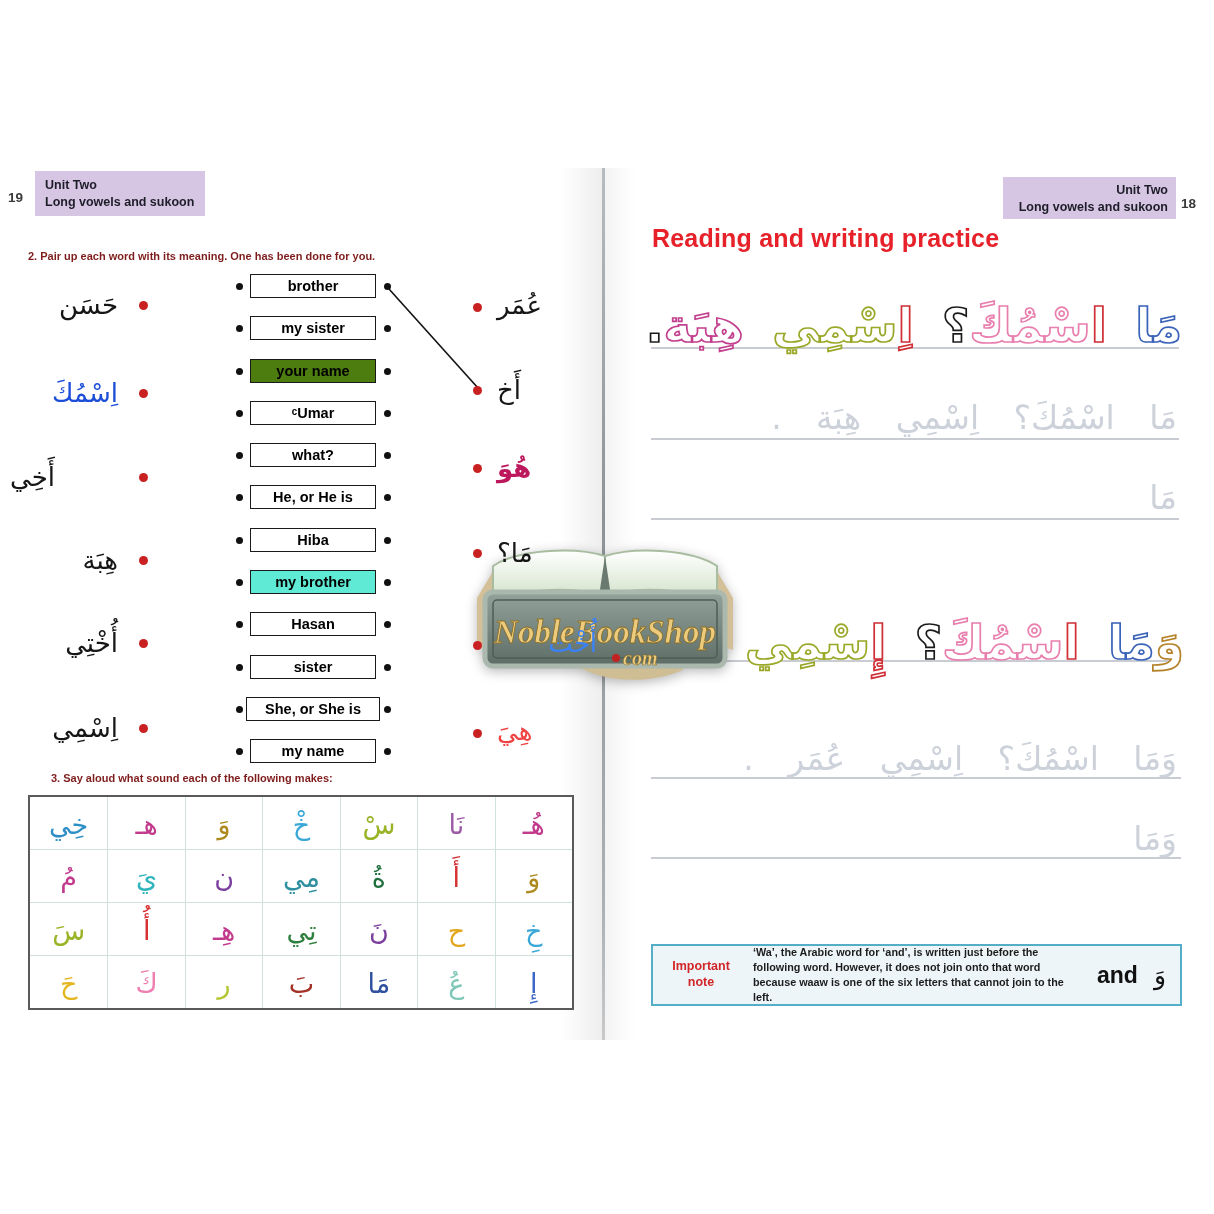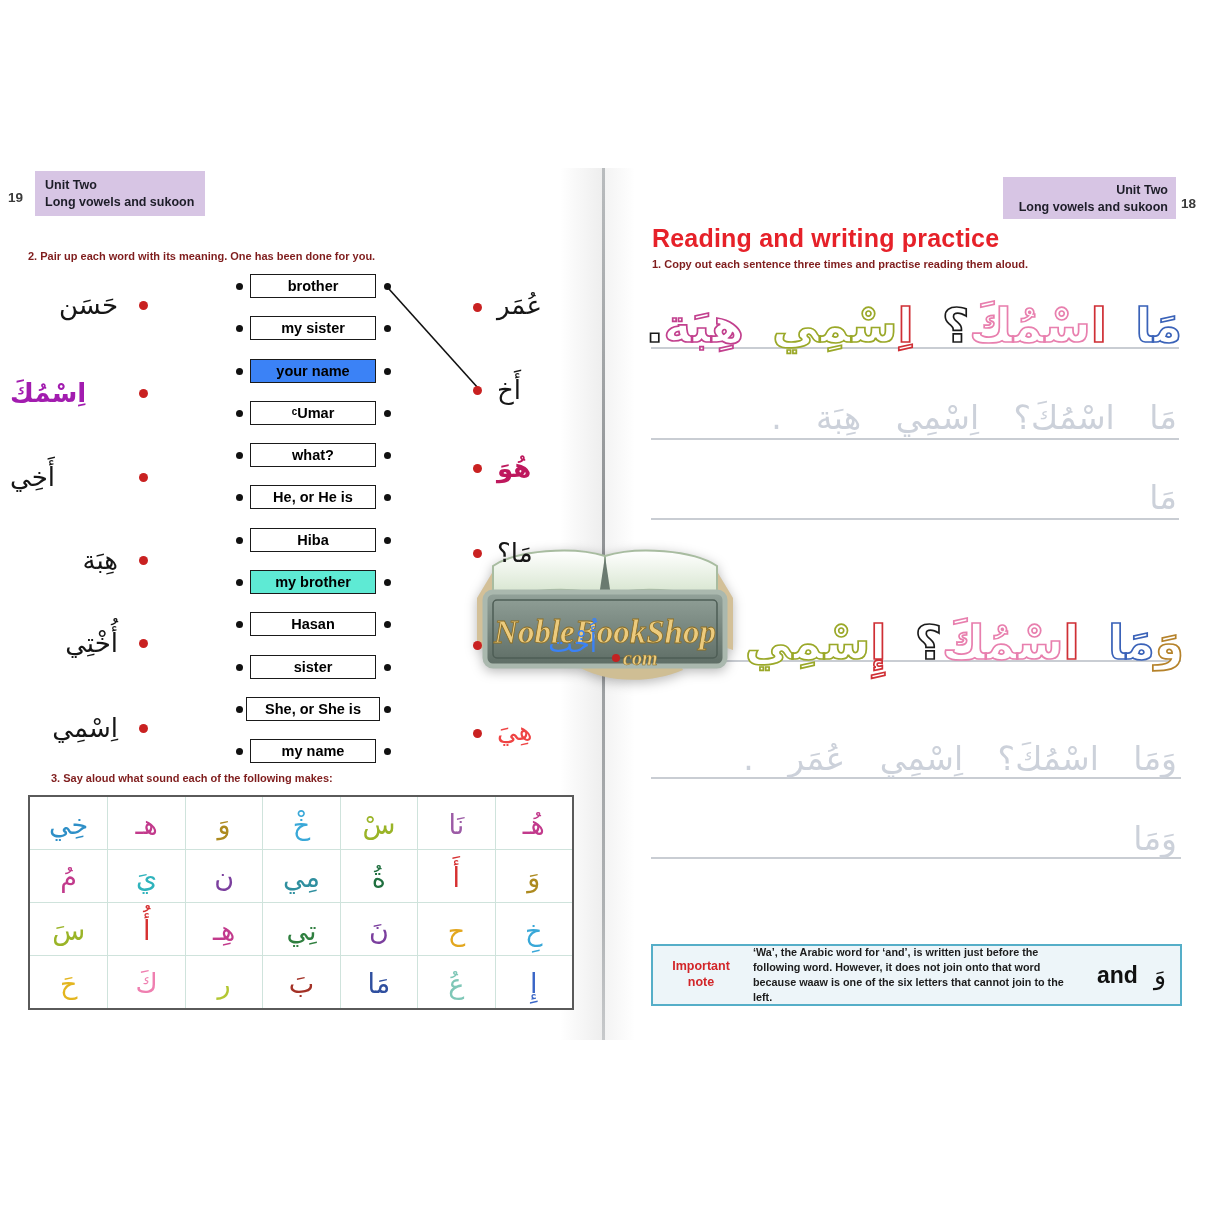--- a/index.html
+++ b/index.html
@@ -89,21 +89,20 @@
       <div class="gcell" style="color: rgb(58, 102, 199);">إِ</div>
     </div>
 
   <div class="abs unitbox" style="left:1003px;top:177px;width:173px;height:42px;box-sizing:border-box;padding:5px 8px 0 0;text-align:right;">
     <div>Unit Two</div>
     <div>Long vowels and sukoon</div>
   </div>
   <div class="abs pagenum" style="left:1181px;top:196px;">18</div>
 
   <div class="abs redtitle" style="left:652px;top:224px;">Reading and writing practice</div>
-  <div class="abs extitle" style="left:652px;top:258px;width:540px;">1. Copy out each sentence three times and practise reading them aloud.</div>
 
   <div class="rule" style="left:651px;top:347px;width:528px;"></div>
   <div class="rule" style="left:651px;top:438px;width:528px;"></div>
   <div class="rule" style="left:651px;top:518px;width:528px;"></div>
   <div class="rule" style="left:651px;top:660px;width:530px;"></div>
   <div class="rule" style="left:651px;top:777px;width:530px;"></div>
   <div class="rule" style="left:651px;top:857px;width:530px;"></div>
 
   <div class="faint" style="left:655px;top:392px;width:522px;">مَا اسْمُكَ؟ اِسْمِي هِبَة .</div>
   <div class="faint" style="left:655px;top:472px;width:522px;">مَا</div>
@@ -141,38 +140,38 @@
     <path d="M150,10 C182,0 238,4 262,20 L262,56 C230,42 180,40 150,50 Z" fill="url(#wmPg)" stroke="#a8bca0" stroke-width="2"></path>
     <path d="M150,10 L144,50 L156,50 Z" fill="#6a7a70"></path>
     <rect x="30" y="46" width="240" height="74" rx="8" fill="url(#wmPl)" stroke="#aab8ae" stroke-width="5"></rect>
     <rect x="38" y="54" width="224" height="58" rx="4" fill="none" stroke="#4e5d55" stroke-width="1.5"></rect>
     <text x="150" y="97" text-anchor="middle" font-family="Liberation Serif, serif" font-style="italic" font-weight="bold" font-size="33" fill="#eccb7d" stroke="#8a6d26" stroke-width="0.8">NobleBookShop</text>
     <circle cx="161" cy="112" r="4" fill="#c32222"></circle>
     <text x="168" y="119" font-family="Liberation Serif, serif" font-style="italic" font-weight="bold" font-size="20" fill="#eccb7d" stroke="#8a6d26" stroke-width="0.5">com</text>
   </svg>
 
 <div class="ar" style="position: absolute; left: 10px; top: 279px; width: 108px; height: 52px; line-height: 52px; text-align: right; font-size: 26px; color: rgb(22, 22, 22);">حَسَن</div>
-    <div class="ar" style="position: absolute; left: 10px; top: 367px; width: 108px; height: 52px; line-height: 52px; font-size: 26px; color: #a21caf; font-weight: bold;">اِسْمُكَ</div>
+    <div class="ar" style="position: absolute; left: 10px; top: 367px; width: 108px; height: 52px; line-height: 52px; text-align: right; font-size: 26px; color: #1d4ed8;">اِسْمُكَ</div>
     <div class="ar" style="position: absolute; left: 10px; top: 451px; width: 108px; height: 52px; line-height: 52px; text-align: left; font-size: 26px; color: rgb(22, 22, 22);">أَخِي</div>
     <div class="ar" style="position: absolute; left: 10px; top: 534px; width: 108px; height: 52px; line-height: 52px; text-align: right; font-size: 26px; color: rgb(22, 22, 22);">هِبَة</div>
     <div class="ar" style="position: absolute; left: 10px; top: 617px; width: 108px; height: 52px; line-height: 52px; text-align: right; font-size: 26px; color: rgb(22, 22, 22);">أُخْتِي</div>
     <div class="ar" style="position: absolute; left: 10px; top: 702px; width: 108px; height: 52px; line-height: 52px; text-align: right; font-size: 26px; color: rgb(22, 22, 22);">اِسْمِي</div>
     <div style="position: absolute; left: 139px; top: 301px; width: 9px; height: 9px; border-radius: 50%; background: rgb(201, 33, 33);"></div>
     <div style="position: absolute; left: 139px; top: 389px; width: 9px; height: 9px; border-radius: 50%; background: rgb(201, 33, 33);"></div>
     <div style="position: absolute; left: 139px; top: 473px; width: 9px; height: 9px; border-radius: 50%; background: rgb(201, 33, 33);"></div>
     <div style="position: absolute; left: 139px; top: 556px; width: 9px; height: 9px; border-radius: 50%; background: rgb(201, 33, 33);"></div>
     <div style="position: absolute; left: 139px; top: 639px; width: 9px; height: 9px; border-radius: 50%; background: rgb(201, 33, 33);"></div>
     <div style="position: absolute; left: 139px; top: 724px; width: 9px; height: 9px; border-radius: 50%; background: rgb(201, 33, 33);"></div>
     <div style="position: absolute; left: 250px; top: 274px; width: 126px; height: 24px; line-height: 23px; border: 1.5px solid rgb(26, 26, 26); background: rgb(255, 255, 255); text-align: center; font-weight: bold; font-size: 14.5px; box-sizing: border-box;">brother</div>
     <div style="position: absolute; left: 236px; top: 283px; width: 7px; height: 7px; border-radius: 50%; background: rgb(17, 17, 17);"></div>
     <div style="position: absolute; left: 384px; top: 283px; width: 7px; height: 7px; border-radius: 50%; background: rgb(17, 17, 17);"></div>
     <div style="position: absolute; left: 250px; top: 316px; width: 126px; height: 24px; line-height: 23px; border: 1.5px solid rgb(26, 26, 26); background: rgb(255, 255, 255); text-align: center; font-weight: bold; font-size: 14.5px; box-sizing: border-box;">my sister</div>
     <div style="position: absolute; left: 236px; top: 325px; width: 7px; height: 7px; border-radius: 50%; background: rgb(17, 17, 17);"></div>
     <div style="position: absolute; left: 384px; top: 325px; width: 7px; height: 7px; border-radius: 50%; background: rgb(17, 17, 17);"></div>
-    <div style="position: absolute; left: 250px; top: 359px; width: 126px; height: 24px; line-height: 23px; border: 1.5px solid rgb(26, 26, 26); background: #3b82f6; text-align: center; font-weight: bold; font-size: 14.5px; box-sizing: border-box;">your name</div>
+    <div style="position: absolute; left: 250px; top: 359px; width: 126px; height: 24px; line-height: 23px; border: 1.5px solid rgb(26, 26, 26); background: #4d7c0f; text-align: center; font-weight: bold; font-size: 14.5px; box-sizing: border-box;">your name</div>
     <div style="position: absolute; left: 236px; top: 368px; width: 7px; height: 7px; border-radius: 50%; background: rgb(17, 17, 17);"></div>
     <div style="position: absolute; left: 384px; top: 368px; width: 7px; height: 7px; border-radius: 50%; background: rgb(17, 17, 17);"></div>
     <div style="position: absolute; left: 250px; top: 401px; width: 126px; height: 24px; line-height: 23px; border: 1.5px solid rgb(26, 26, 26); background: rgb(255, 255, 255); text-align: center; font-weight: bold; font-size: 14.5px; box-sizing: border-box;">ᶜUmar</div>
     <div style="position: absolute; left: 236px; top: 410px; width: 7px; height: 7px; border-radius: 50%; background: rgb(17, 17, 17);"></div>
     <div style="position: absolute; left: 384px; top: 410px; width: 7px; height: 7px; border-radius: 50%; background: rgb(17, 17, 17);"></div>
     <div style="position: absolute; left: 250px; top: 443px; width: 126px; height: 24px; line-height: 23px; border: 1.5px solid rgb(26, 26, 26); background: rgb(255, 255, 255); text-align: center; font-weight: bold; font-size: 14.5px; box-sizing: border-box;">what?</div>
     <div style="position: absolute; left: 236px; top: 452px; width: 7px; height: 7px; border-radius: 50%; background: rgb(17, 17, 17);"></div>
     <div style="position: absolute; left: 384px; top: 452px; width: 7px; height: 7px; border-radius: 50%; background: rgb(17, 17, 17);"></div>
     <div style="position: absolute; left: 250px; top: 485px; width: 126px; height: 24px; line-height: 23px; border: 1.5px solid rgb(26, 26, 26); background: rgb(255, 255, 255); text-align: center; font-weight: bold; font-size: 14.5px; box-sizing: border-box;">He, or He is</div>
     <div style="position: absolute; left: 236px; top: 494px; width: 7px; height: 7px; border-radius: 50%; background: rgb(17, 17, 17);"></div>

